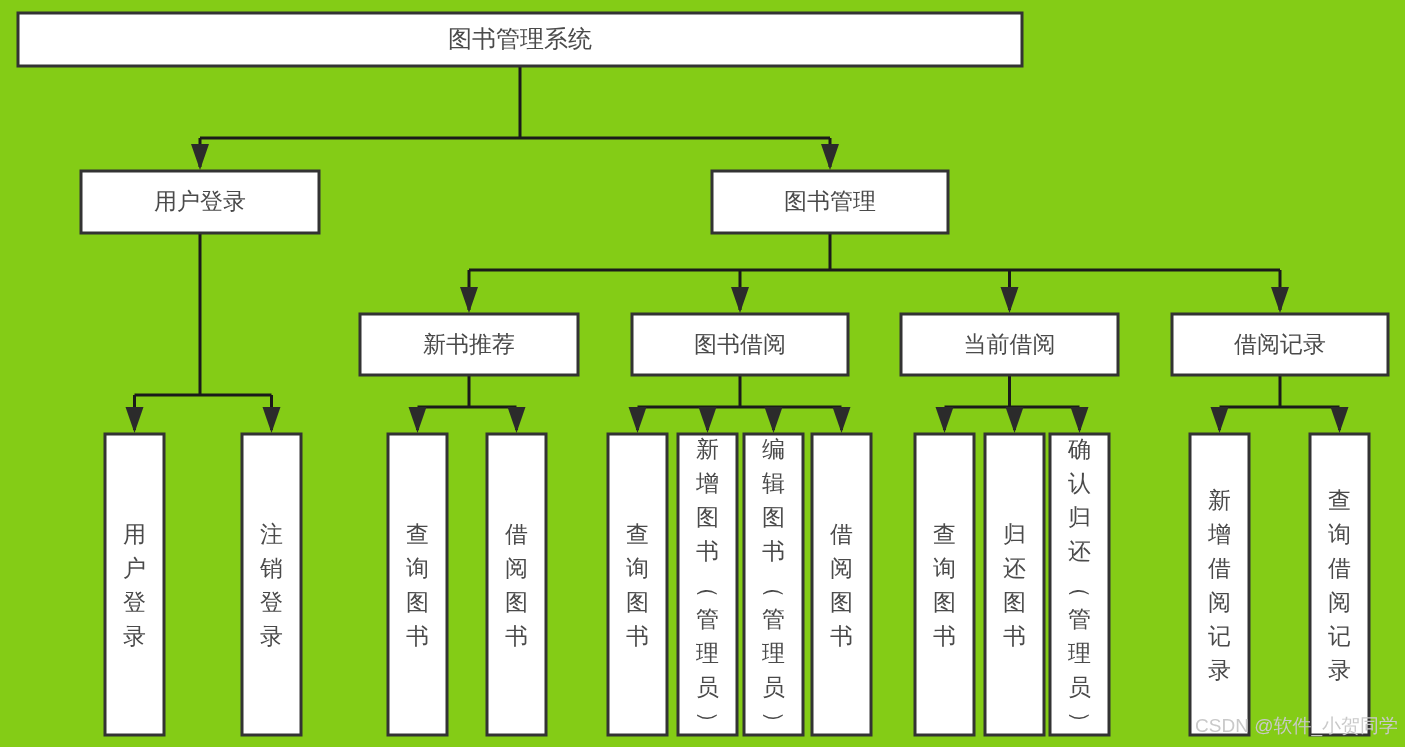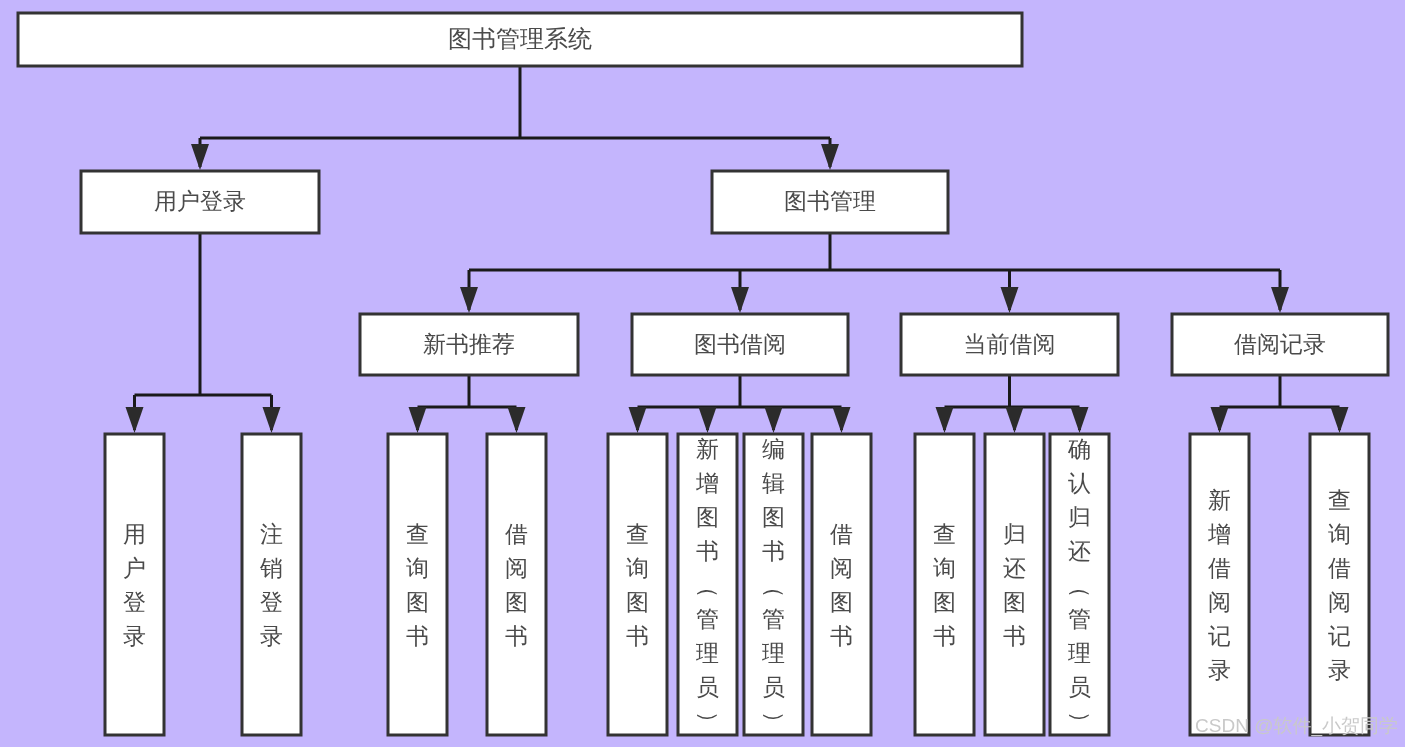--- a/index.html
+++ b/index.html
@@ -8,21 +8,21 @@
     padding: 0;
     background: #ffffff;
   }
   body {
     font-family: "Liberation Sans", "DejaVu Sans", sans-serif;
   }
   #diagram-root {
     position: relative;
     width: 1405px;
     height: 747px;
-    background: #c4b5fd;
+    background: #84cc16;
     overflow: hidden;
   }
   svg.diagram-canvas {
     position: absolute;
     left: 0;
     top: 0;
     width: 1405px;
     height: 747px;
     display: block;
   }

